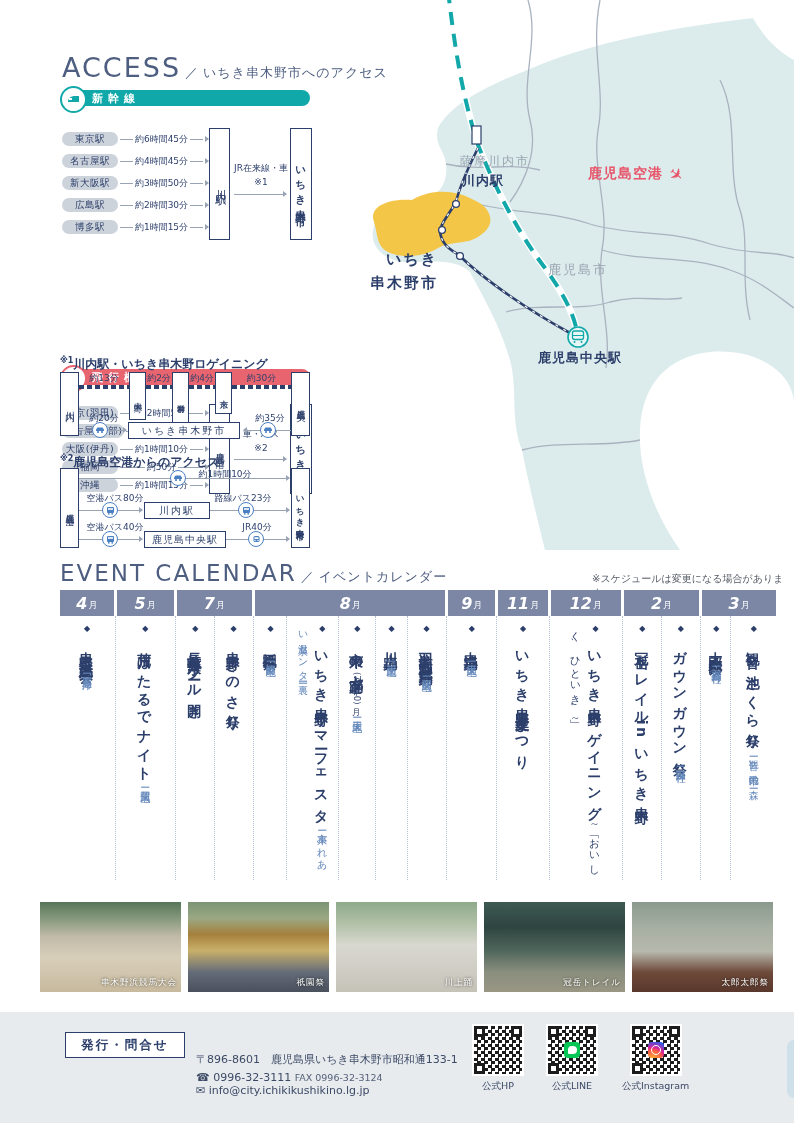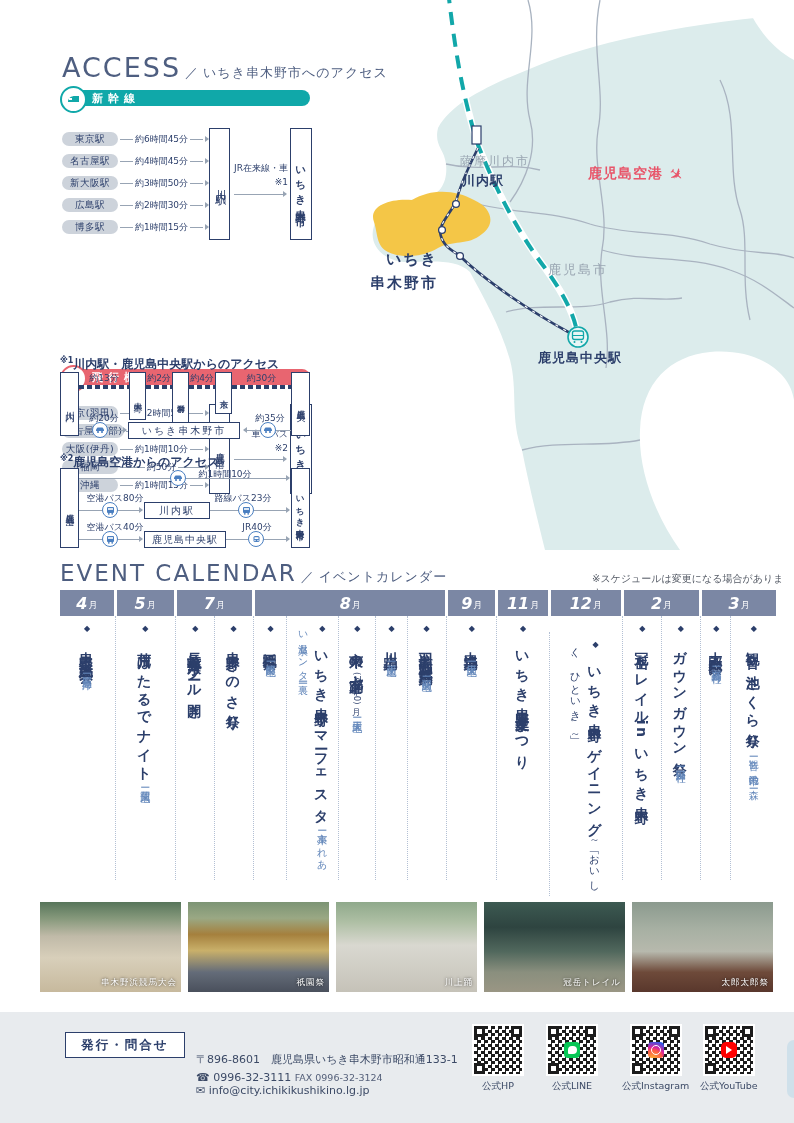--- a/index.html
+++ b/index.html
@@ -21,21 +21,21 @@
   .atab{width:250px;position:relative;}
   .arow{position:absolute;left:0;display:flex;align-items:center;width:147px;}
   .pill{background:#cdd3db;border-radius:8px;color:#2c3f6b;font-size:9.5px;min-width:56px;height:14px;
         display:flex;align-items:center;justify-content:center;letter-spacing:0.5px;flex:0 0 auto;padding:0 2px;box-sizing:border-box;}
   .arw{display:flex;align-items:center;flex:1;font-size:9px;color:#2c3f6b;gap:2px;margin-left:2px;}
   .arw .l{flex:1;height:1px;background:#98a4b4;}
   .arw:after{content:'';border-left:4px solid #98a4b4;border-top:3px solid transparent;border-bottom:3px solid transparent;}
   .vbx{writing-mode:vertical-rl;display:flex;align-items:center;justify-content:center;background:#fff;
        border:1px solid #2c3f6b;color:#2c3f6b;font-size:11px;letter-spacing:3px;box-sizing:border-box;}
   .vbx.dest{border-width:1.5px;font-weight:600;font-size:10.5px;letter-spacing:2px;}
-  .midlab{position:absolute;font-size:9px;color:#2c3f6b;text-align:right;line-height:1.5;}
+  .midlab{position:absolute;font-size:9px;color:#2c3f6b;text-align:center;line-height:1.5;}
   .harrow{position:absolute;height:1px;background:#98a4b4;}
   .harrow:after{content:'';position:absolute;right:-1px;top:-3px;border-left:4px solid #98a4b4;
                 border-top:3px solid transparent;border-bottom:3px solid transparent;}
   
   .ntitle{font-size:12px;font-weight:bold;color:#2c3f6b;}
   .ntitle sup{font-size:8px;}
   .sbox{position:absolute;background:#fff;border:1px solid #2c3f6b;box-sizing:border-box;
         display:flex;align-items:center;justify-content:center;color:#2c3f6b;}
   .svert{writing-mode:vertical-rl;letter-spacing:1px;}
   .rail{position:absolute;height:4px;background-color:#2c3f6b;
@@ -241,21 +241,21 @@
           <span>約1時間15分</span>
           <span class="l"></span>
         </span>
       </div>
     <div class="vbx abs" style="left:147px;top:0;width:21px;height:90px;font-size:9.5px;letter-spacing:2px;">鹿児島空港</div>
     <div class="midlab" style="left:172px;top:24px;width:54px;"><span>車・バス</span><br><span>※2</span></div>
     <div class="harrow" style="left:172px;top:55px;width:52px;"></div>
     <div class="vbx dest abs" style="left:228px;top:0;width:22px;height:90px;">いちき串木野市</div>
   </div>
 
-  <div class="abs ntitle" style="left:60px;top:356px;"><sup>※1</sup><span>川内駅・鹿児島中央駅からのアクセス</span></div>
+  <div class="abs ntitle" style="left:60px;top:356px;"><sup>※1</sup><span>川内駅・いちき串木野ロゲイニング</span></div>
   <div class="abs" style="left:60px;top:372px;width:252px;height:76px;">
     <div class="sbox svert" style="left:0;top:0;width:19px;height:64px;font-size:10px;">川内</div>
     <div class="rail" style="left:19px;top:13px;width:50px;"></div>
     <div class="tlab" style="left:19px;top:0px;width:50px;">約13分</div>
     <div class="sbox svert" style="left:69px;top:0;width:17px;height:48px;font-size:9px;">串木野</div>
     <div class="rail" style="left:86px;top:13px;width:26px;"></div>
     <div class="tlab" style="left:82px;top:0px;width:34px;">約2分</div>
     <div class="sbox svert" style="left:112px;top:0;width:17px;height:54px;font-size:7.5px;letter-spacing:0;">神村学園前</div>
     <div class="rail" style="left:129px;top:13px;width:26px;"></div>
     <div class="tlab" style="left:125px;top:0px;width:34px;">約4分</div>
@@ -430,21 +430,21 @@
           <span class="n">11</span>
           <span class="u">月</span>
         </div>
       <div class="mb">
         <div class="ev-cell" style="flex:1;">
             <div class="ev"><span class="dm">◆</span><span class="ev-t">いちき串木野産業まつり</span></div>
           </div>
       </div>
     </div>
 
-    <div class="month" style="flex:70 0 0;gap:16px;">
+    <div class="month" style="flex:70 0 0;">
       <div class="mh">
           <span class="n">12</span>
           <span class="u">月</span>
         </div>
       <div class="mb">
         <div class="ev-cell" style="flex:1;">
             <div class="ev rl"><span class="dm">◆</span><span class="ev-t">いちき串木野ロゲイニング</span><span class="ev-g">～「おいしく、ひといき。」～</span></div>
           </div>
       </div>
     </div>
@@ -536,28 +536,16 @@
           <div class="pat"></div>
           <div class="fd tl"></div>
           <div class="fd tr"></div>
           <div class="fd bl"></div>
         <div class="qlogo" style="background:radial-gradient(circle at 30% 110%,#fdbb2d 0%,#fd5949 45%,#d6249f 60%,#285AEB 90%);">
             <span style="width:8px;height:8px;border:1.5px solid #fff;border-radius:50%;display:block;"></span>
           </div>
       </div>
       <div class="qlabel">公式Instagram</div>
     </div>
-    <div class="qr-wrap" style="left:700px;top:12px;">
-      <div class="qr">
-          <div class="pat"></div>
-          <div class="fd tl"></div>
-          <div class="fd tr"></div>
-          <div class="fd bl"></div>
-        <div class="qlogo" style="background:#ff0000;border-radius:5px;">
-            <span style="display:block;width:0;height:0;border-left:6px solid #fff;border-top:4px solid transparent;border-bottom:4px solid transparent;"></span>
-          </div>
-      </div>
-      <div class="qlabel">公式YouTube</div>
-    </div>
   </div>
   <div class="edge-tab"></div>
 
 </div>
 
 </body></html>

